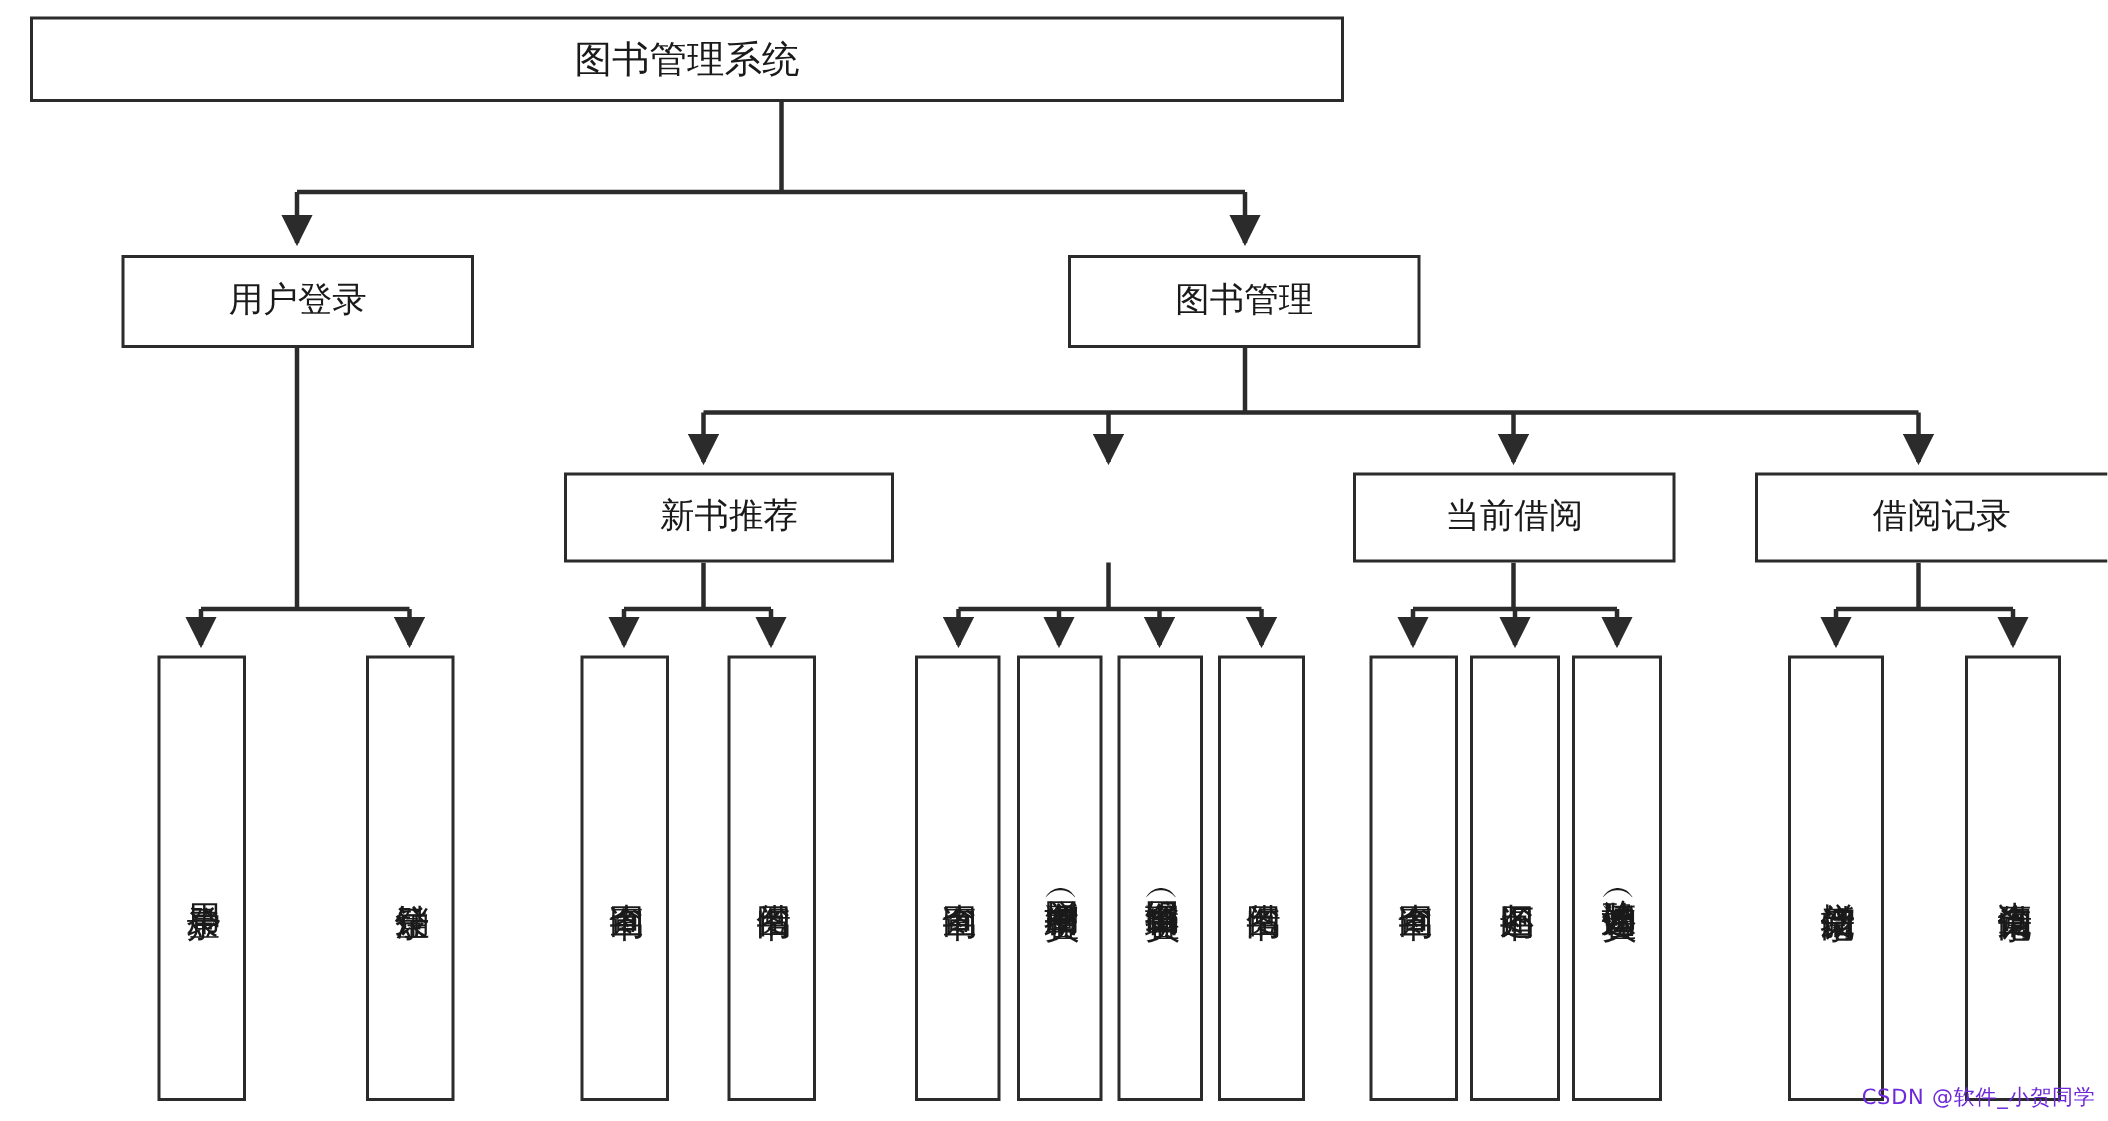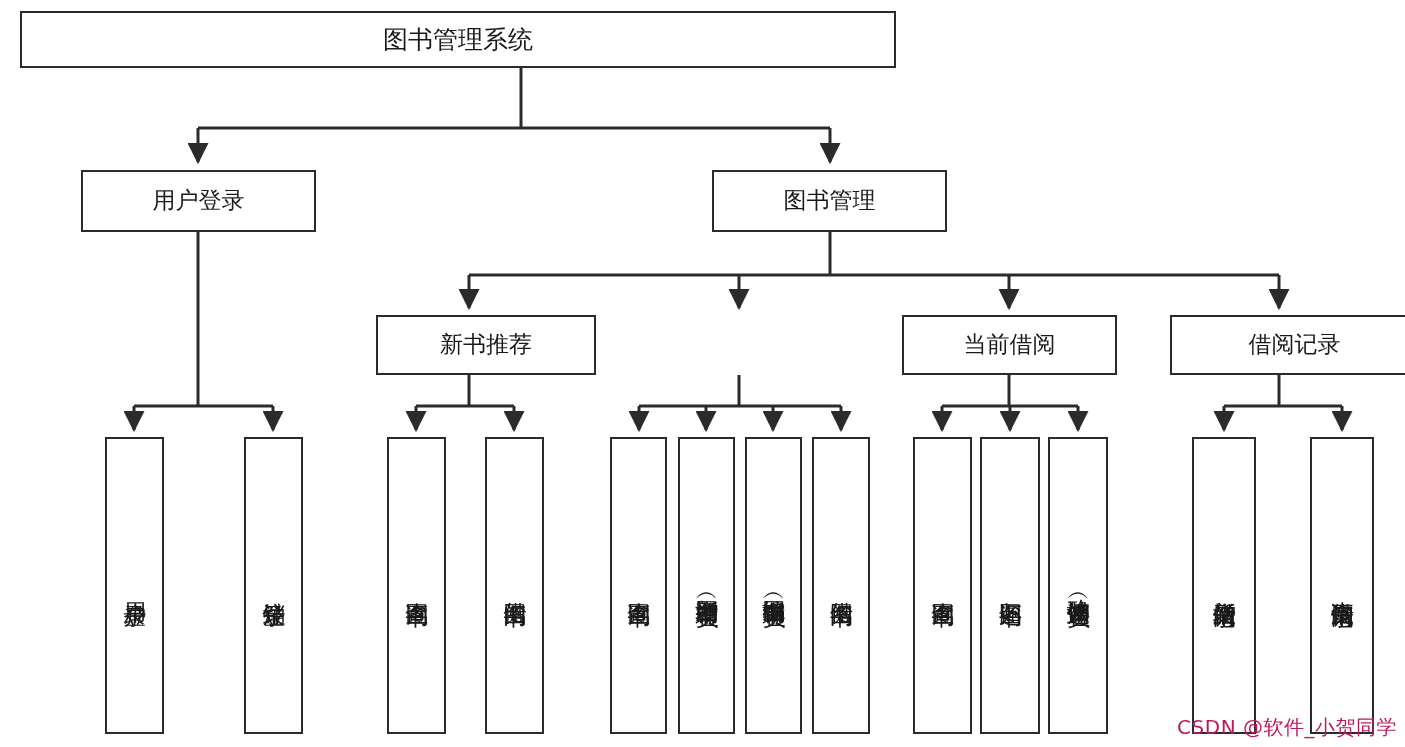--- a/index.html
+++ b/index.html
@@ -55,22 +55,22 @@
     left: 0;
     top: 0;
     width: 1405px;
     height: 747px;
     pointer-events: none;
   }
   #watermark {
     position: absolute;
     right: 8px;
     bottom: 6px;
-    font-size: 20px;
-    color: #be185d;
+    font-size: 14px;
+    color: #6d28d9;
     white-space: nowrap;
     letter-spacing: 0.5px;
   }
 </style>
 </head>
 <body>
 
 <div id="canvas">
 
   <svg id="wires" viewBox="0 0 1405 747">

